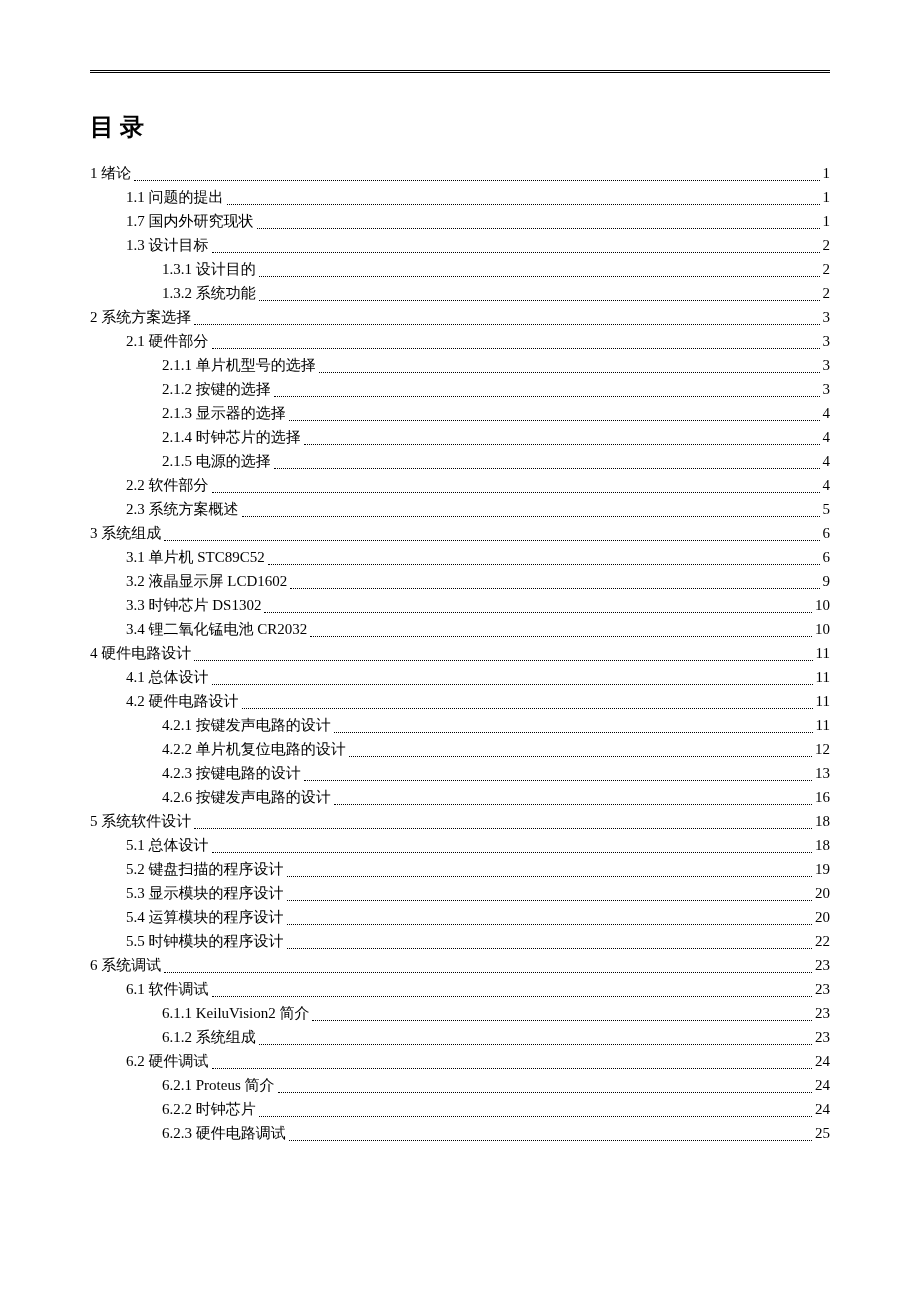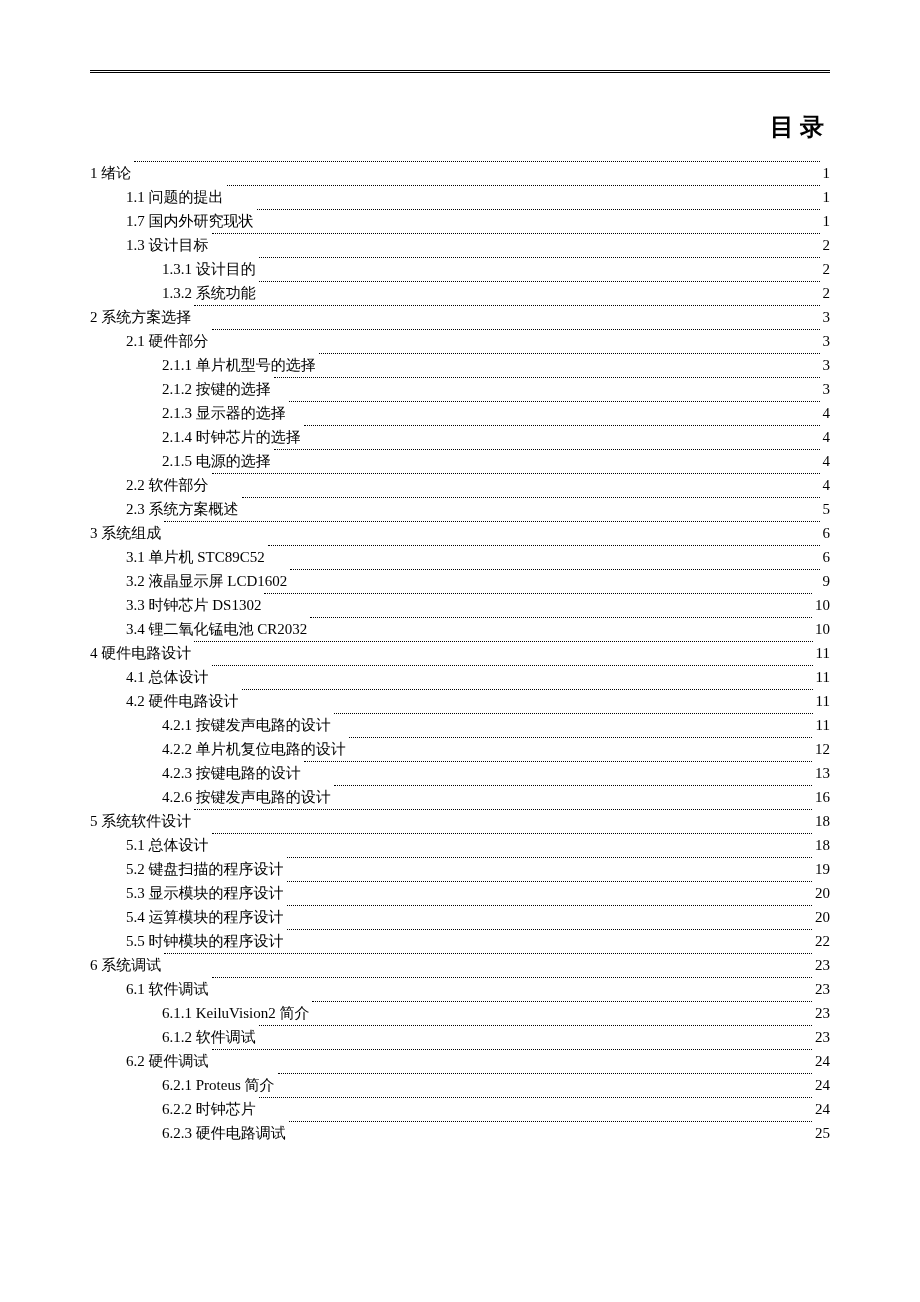--- a/index.html
+++ b/index.html
@@ -18,33 +18,33 @@
     .page {
       padding: 70px 90px 40px 90px;
     }
     .top-rule {
       border-top: 1px solid #000;
       border-bottom: 1px solid #000;
       height: 3px;
       margin-bottom: 38px;
     }
     .toc-title {
-      text-align: right;
+      text-align: left;
       font-size: 24px;
       font-weight: bold;
       letter-spacing: 6px;
       margin-bottom: 18px;
     }
     .toc {
       font-size: 15px;
       line-height: 1.6;
     }
     .toc-entry {
       display: flex;
-      align-items: flex-start;
+      align-items: flex-end;
       white-space: nowrap;
       margin-bottom: 0px;
     }
     .lvl1 { padding-left: 0px; }
     .lvl2 { padding-left: 36px; font-family: Liberation Serif, serif; }
     .lvl3 { padding-left: 72px; }
     .entry-label {
       flex: 0 0 auto;
     }
     .dots {
@@ -238,21 +238,21 @@
         <span class="entry-label">6.1 软件调试</span>
         <span class="dots"></span>
         <span class="page-num">23</span>
       </div>
       <div class="toc-entry lvl3">
         <span class="entry-label">6.1.1 KeiluVision2 简介</span>
         <span class="dots"></span>
         <span class="page-num">23</span>
       </div>
       <div class="toc-entry lvl3">
-        <span class="entry-label">6.1.2 软件调试</span>
+        <span class="entry-label">6.1.2 系统组成</span>
         <span class="dots"></span>
         <span class="page-num">23</span>
       </div>
       <div class="toc-entry lvl2">
         <span class="entry-label">6.2 硬件调试</span>
         <span class="dots"></span>
         <span class="page-num">24</span>
       </div>
       <div class="toc-entry lvl3">
         <span class="entry-label">6.2.1 Proteus 简介</span>

